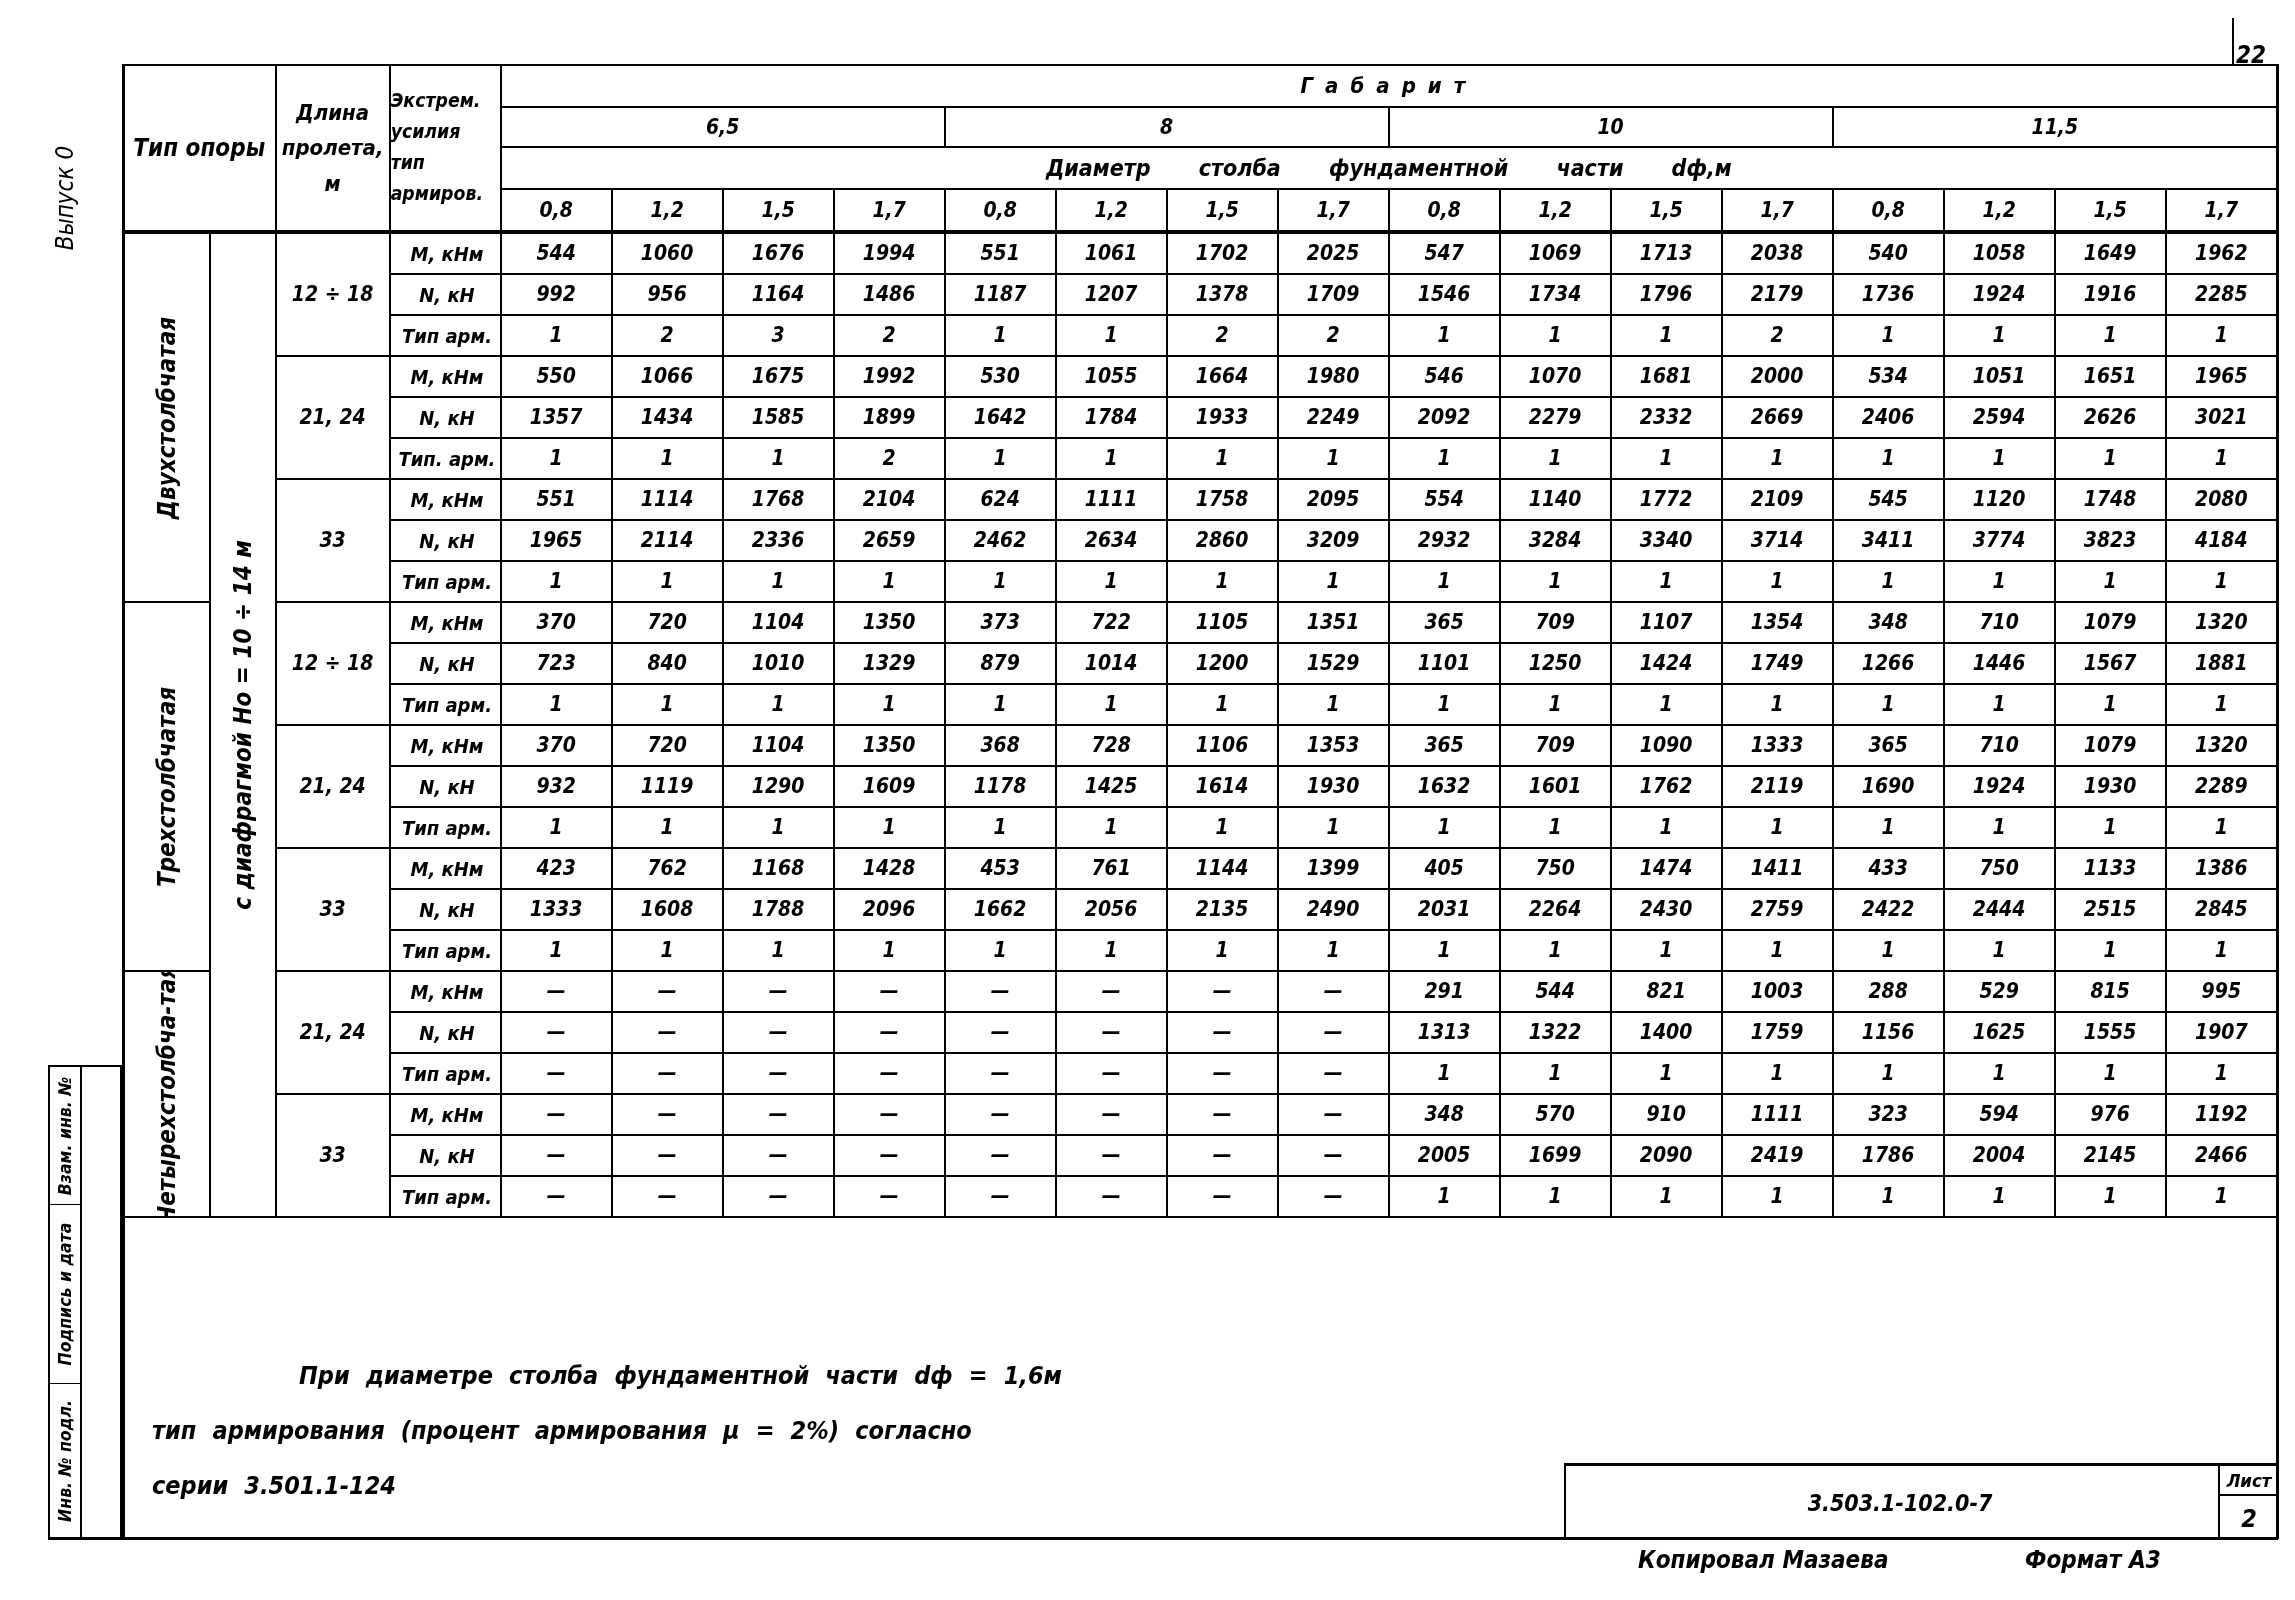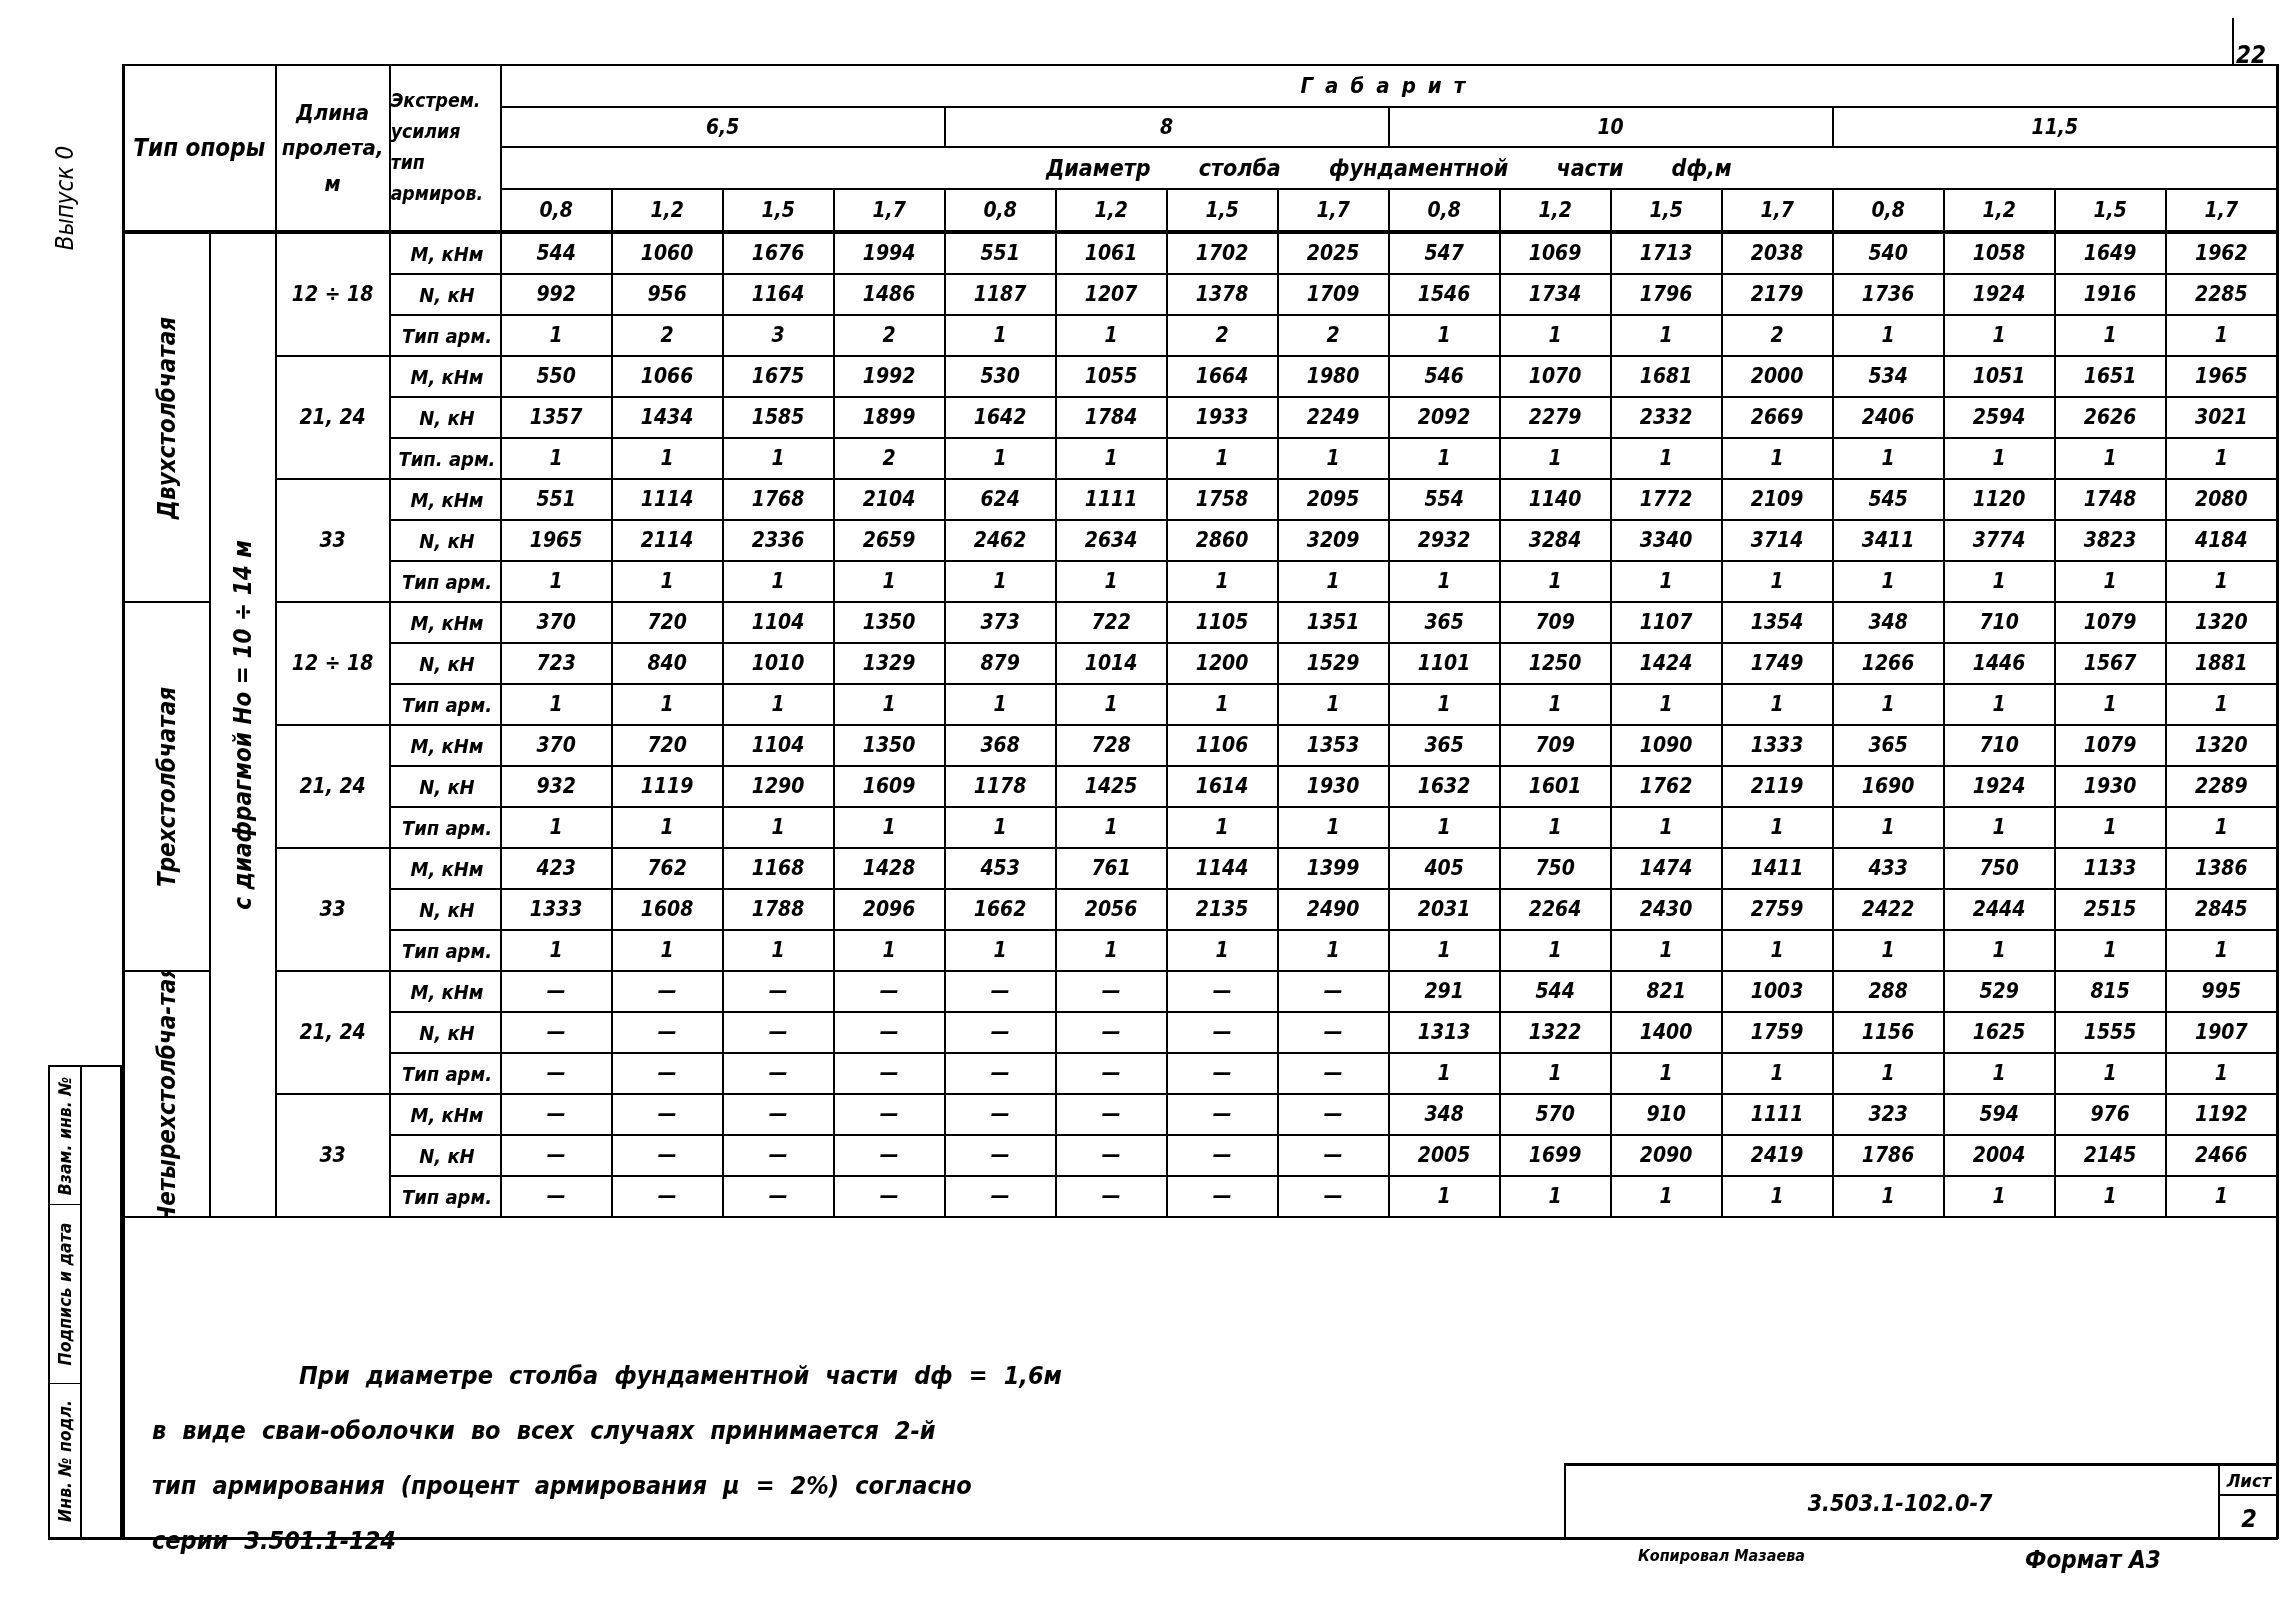--- a/index.html
+++ b/index.html
@@ -33,21 +33,21 @@
   .outer-right{left:2276px;top:64px;height:1475px;border-left:3.2px solid #000;}
   .title-block{left:1564px;top:1463px;width:714px;height:76px;border-top:3.7px solid #000;border-left:2.8px solid #000;box-sizing:border-box;}
   .tb-code{position:absolute;left:0;right:58px;top:0;bottom:0;display:flex;align-items:center;justify-content:center;font-size:23px;padding-left:14px;}
   .tb-sheet{position:absolute;right:0;top:0;width:58px;bottom:0;border-left:2.8px solid #000;}
   .tb-sheet .lab{height:28px;border-bottom:2.8px solid #000;font-size:18.4px;display:flex;align-items:center;justify-content:center;text-align:right;}
   .tb-sheet .num{height:44px;font-size:25px;display:flex;align-items:center;justify-content:center;}
   .page-num{left:2236px;top:41px;font-size:24px;}
   .page-num-bar{left:2232px;top:18.4px;height:46px;border-left:2.3px solid #000;}
   .vypusk{left:46px;top:138px;width:37px;height:120px;}
   .vypusk span{position:absolute;left:50%;top:50%;transform:translate(-50%,-50%) rotate(-90deg);white-space:nowrap;font-size:24px;font-style:italic;}
-  .footer-copy{left:1638px;top:1546px;font-size:16px;}
+  .footer-copy{left:1638px;top:1546px;font-size:24px;}
   .footer-format{left:2025px;top:1546px;font-size:24px;}
 </style>
 </head>
 <body>
 
 <div class="abs page-num-bar"></div>
 <div class="abs page-num hand">22</div>
 
 <div class="abs vypusk">
   <span>Выпуск 0</span>
@@ -584,21 +584,20 @@
         <td>1</td>
         <td>1</td>
         <td>1</td>
         <td>1</td>
       </tr>
     </tbody>
 </table>
 
 <div class="abs note hand">
   <div style="padding-left:147px">При диаметре столба фундаментной части dф = 1,6м</div>
-  <div>в виде сваи-оболочки во всех случаях принимается 2-й</div>
   <div>тип армирования (процент армирования μ = 2%) согласно</div>
   <div>серии 3.501.1-124</div>
 </div>
 
 <div class="abs outer-left"></div>
 <div class="abs outer-right"></div>
 <div class="abs outer-bottom"></div>
 
 <div class="abs stamp">
   <div class="vline"></div>

